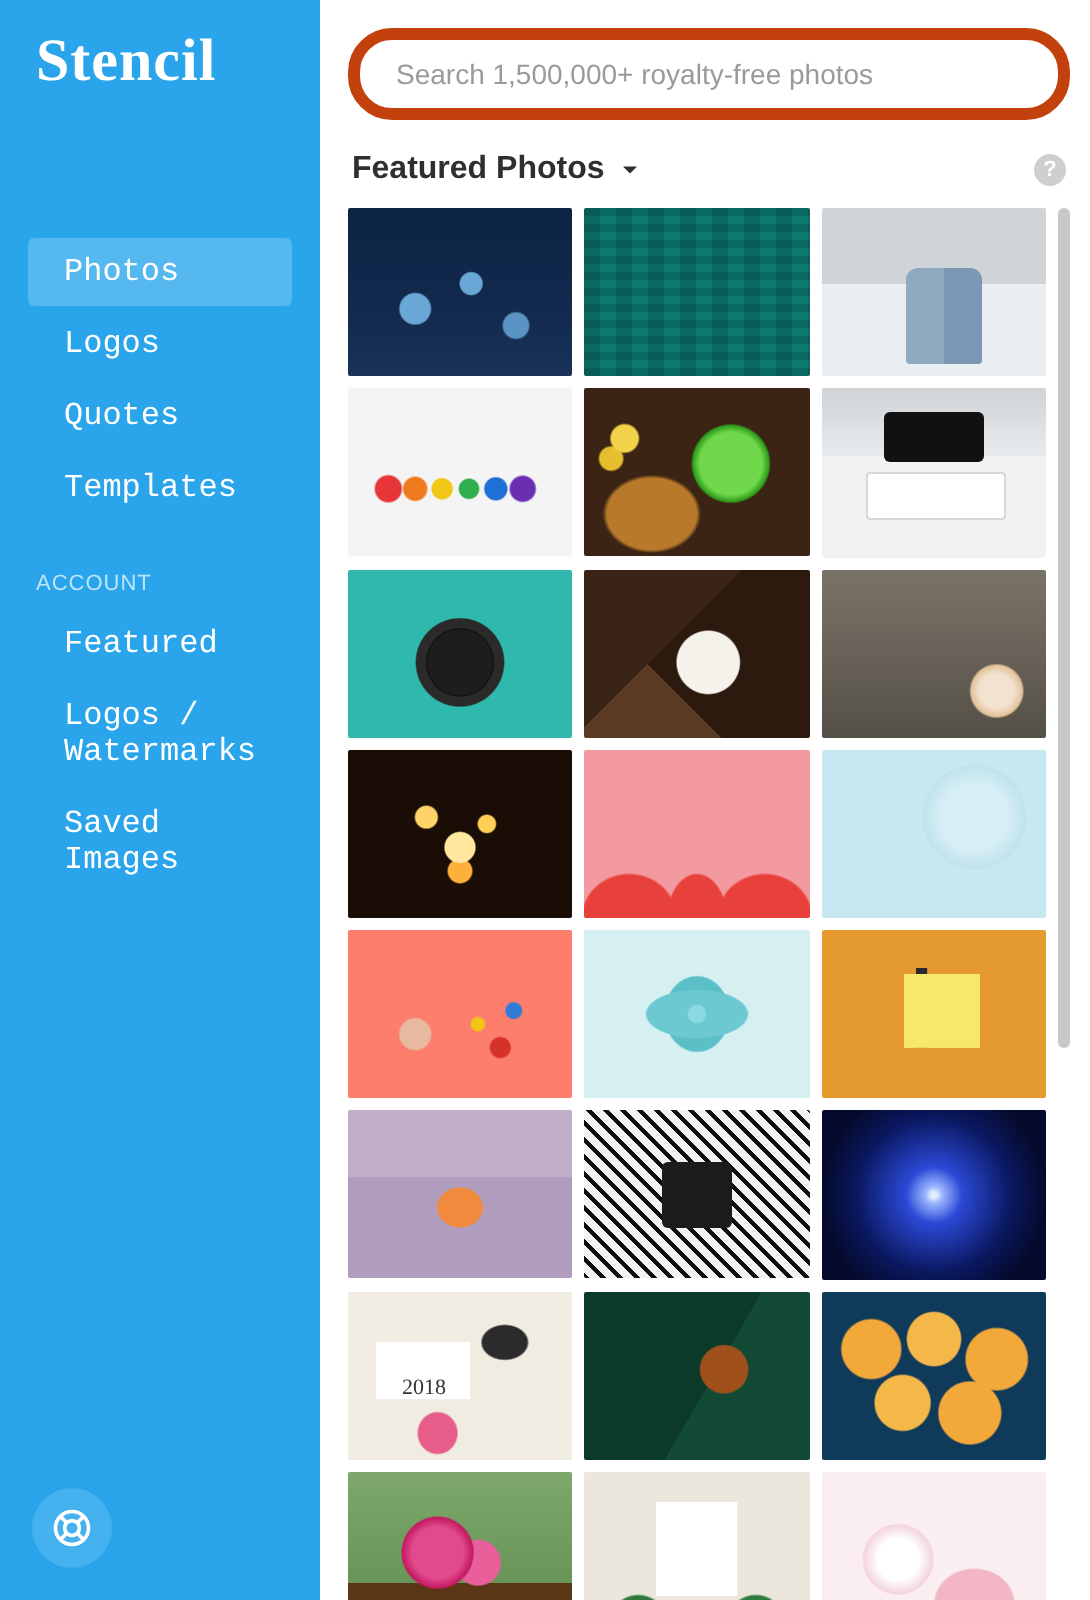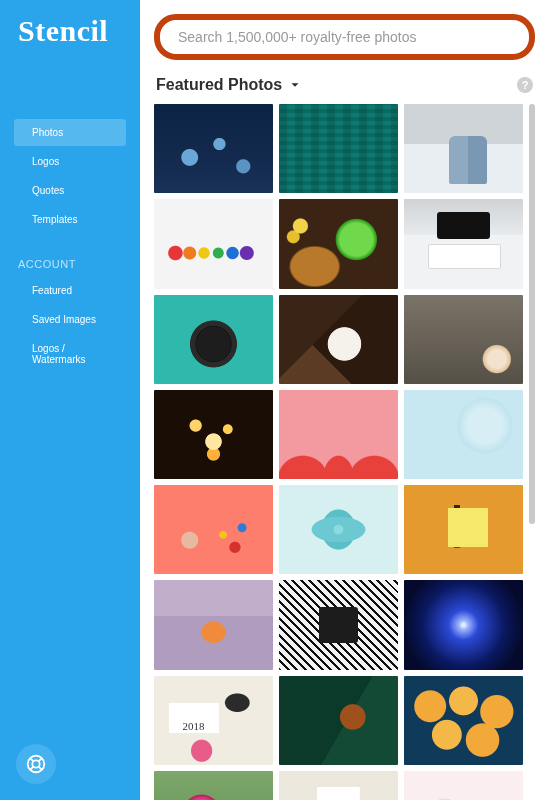--- a/index.html
+++ b/index.html
@@ -1,21 +1,21 @@
 <!DOCTYPE html>
 <html><head>
 <meta charset="utf-8">
 <style>
   * { box-sizing: border-box; margin: 0; padding: 0; }
   html, body { width: 545px; height: 800px; overflow: hidden; font-family: -apple-system, "Segoe UI", Helvetica, Arial, sans-serif; }
   body { display: flex; background: #fff; }
-  .sidebar { width: 140px; background: #2aa4ea; color: #fff; padding: 14px 0 0 0; display: flex; flex-direction: column; position: relative; }
+  .sidebar { width: 160px; background: #2aa4ea; color: #fff; padding: 14px 0 0 0; display: flex; flex-direction: column; position: relative; }
   .logo { font-family: "Brush Script MT", cursive; font-size: 30px; font-weight: 700; padding: 0 18px 10px 18px; letter-spacing: .5px; }
   .nav { margin-top: 60px; display: flex; flex-direction: column; }
-  .nav-item { font-size: 10px; padding: 8px 18px; margin: 1px 14px; border-radius: 3px; cursor: pointer; }
+  .nav-item { font-size: 16px; padding: 8px 18px; margin: 1px 14px; border-radius: 3px; cursor: pointer; font-family: Liberation Mono, monospace; }
   .nav-item.active { background: #55b8ef; }
   .nav-section { font-size: 11px; letter-spacing: .5px; color: #bde4fa; padding: 18px 13px 6px 18px; margin-top: 6px; }
   .help-btn { position: absolute; bottom: 16px; left: 16px; width: 40px; height: 40px; border-radius: 50%; background: #45b1ee; display: flex; align-items: center; justify-content: center; cursor: pointer; }
   .help-btn svg { stroke: #ffffff; }
   .main { flex: 1; padding: 14px 10px 0 14px; display: flex; flex-direction: column; }
   .search { width: 100%; border: 6px solid #c2410c; border-radius: 22px; padding: 9px 18px; font-size: 14px; color: #555; outline: none; }
   .search::placeholder { color: #9a9a9a; }
   .header-row { display: flex; align-items: center; justify-content: space-between; margin: 16px 2px 10px 2px; gap: 24px; }
   .header-title { display: flex; align-items: center; font-size: 16px; font-weight: 700; color: #2f2f2f; cursor: pointer; }
   .header-title svg { margin-left: 6px; }
@@ -142,22 +142,22 @@
 
 <aside class="sidebar">
   <div class="logo">Stencil</div>
   <nav class="nav">
     <div class="nav-item active"><span>Photos</span></div>
     <div class="nav-item"><span>Logos</span></div>
     <div class="nav-item"><span>Quotes</span></div>
     <div class="nav-item"><span>Templates</span></div>
     <div class="nav-section">ACCOUNT</div>
     <div class="nav-item"><span>Featured</span></div>
+    <div class="nav-item"><span>Logos / Watermarks</span></div>
     <div class="nav-item"><span>Saved Images</span></div>
-    <div class="nav-item"><span>Logos / Watermarks</span></div>
   </nav>
   <div class="help-btn">
     <svg width="22" height="22" viewBox="0 0 24 24" fill="none" stroke-width="2">
       <circle cx="12" cy="12" r="9"></circle>
         <circle cx="12" cy="12" r="4"></circle>
       <line x1="5.6" y1="5.6" x2="9.2" y2="9.2"></line>
         <line x1="18.4" y1="5.6" x2="14.8" y2="9.2"></line>
       <line x1="5.6" y1="18.4" x2="9.2" y2="14.8"></line>
         <line x1="18.4" y1="18.4" x2="14.8" y2="14.8"></line>
     </svg>

